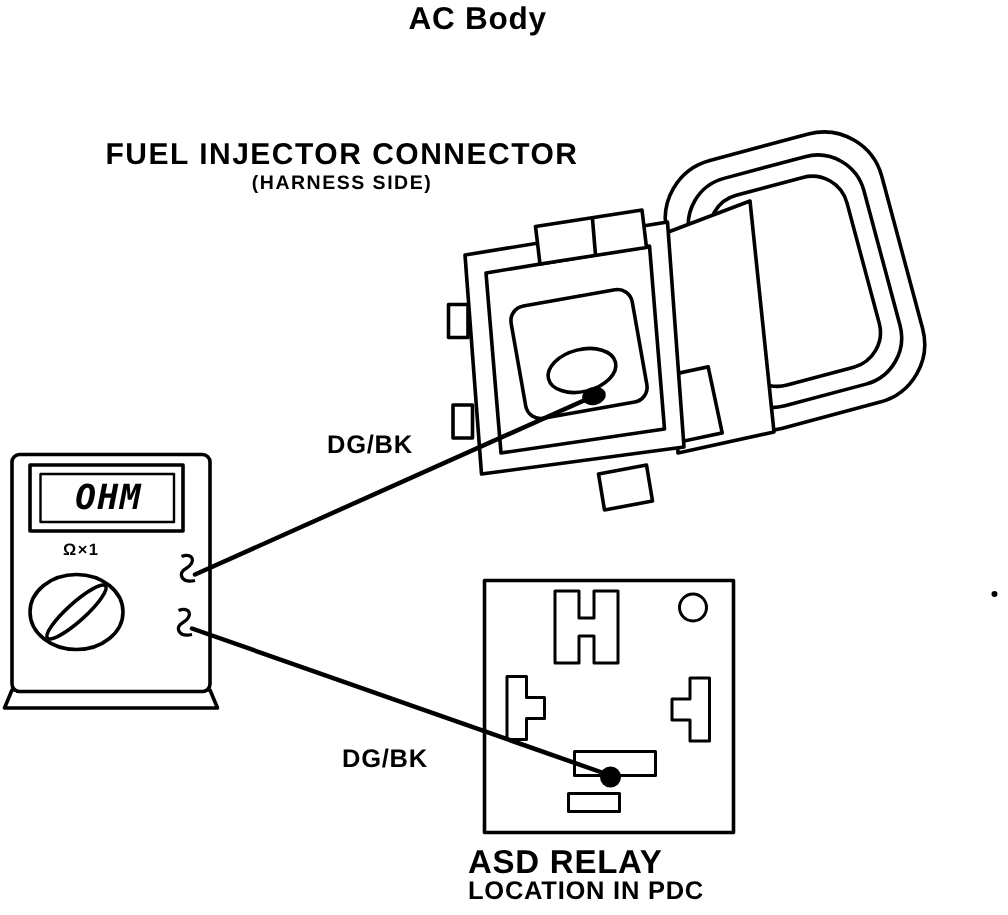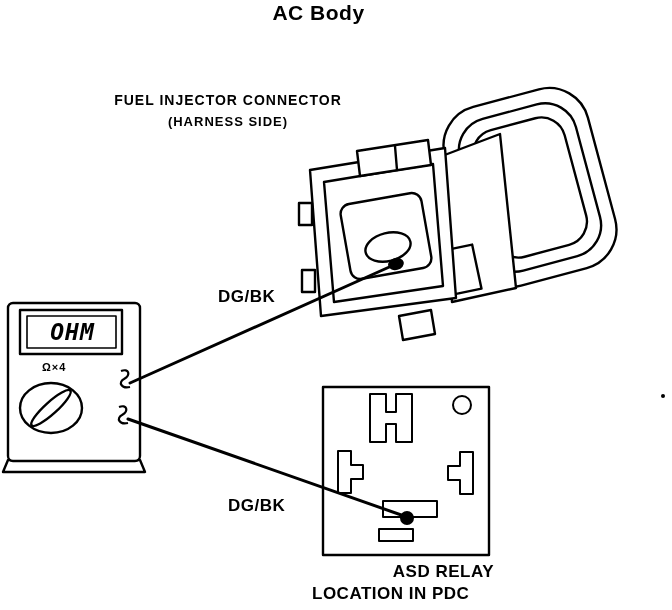--- a/index.html
+++ b/index.html
@@ -1,25 +1,25 @@
 <!DOCTYPE html>
 <html><head>
 <meta charset="utf-8">
 <style>
   html,body{margin:0;padding:0;background:#ffffff;}
   .page{position:relative;width:672px;height:610px;background:#ffffff;color:#000;
         font-family:"Liberation Sans",sans-serif;overflow:hidden;border-radius:27px;}
   svg.art{position:absolute;left:0;top:0;}
   .lbl{position:absolute;font-weight:bold;white-space:nowrap;color:#000;}
   #title{left:236px;top:1px;width:165px;font-size:21px;letter-spacing:.5px;text-align:center;}
-  #conn1{left:48px;top:92px;width:360px;font-size:14px;letter-spacing:1px;text-align:center;}
+  #conn1{left:48px;top:92px;width:360px;font-size:20px;letter-spacing:1px;text-align:center;}
   #conn2{left:48px;top:114px;width:360px;font-size:13px;letter-spacing:1px;text-align:center;}
   #dgbk-top{left:218px;top:287px;font-size:17px;letter-spacing:.5px;}
   #dgbk-bottom{left:228px;top:496px;font-size:17px;letter-spacing:.5px;}
-  #relay1{left:326px;top:562px;width:168px;font-size:17px;letter-spacing:.5px;text-align:right;}
+  #relay1{left:312px;top:562px;width:168px;font-size:22px;letter-spacing:.5px;text-align:left;}
   #relay2{left:312px;top:584px;width:188px;font-size:17px;letter-spacing:.5px;text-align:left;}
   #ohm{left:27px;top:315px;width:91px;height:33px;display:flex;align-items:center;justify-content:center;
        font-family:"DejaVu Sans Mono",monospace;font-style:italic;font-weight:bold;
        font-size:23px;letter-spacing:1px;}
   #range{left:42px;top:361px;font-size:11px;font-weight:bold;letter-spacing:1px;}
 </style>
 </head>
 <body>
 
 <div class="page">
@@ -70,18 +70,18 @@
     </g>
     <ellipse cx="396" cy="264" rx="8" ry="6" fill="#000000" transform="rotate(-15 396 264)"></ellipse>
     <circle cx="407" cy="518" r="7" fill="#000000"></circle>
     <circle cx="663" cy="396" r="2" fill="#000000"></circle>
   </svg>
 
   <div class="lbl" id="title">AC Body</div>
   <div class="lbl" id="conn1">FUEL INJECTOR CONNECTOR</div>
   <div class="lbl" id="conn2">(HARNESS SIDE)</div>
   <div class="lbl" id="ohm">OHM</div>
-  <div class="lbl" id="range">Ω×4</div>
+  <div class="lbl" id="range">Ω×1</div>
   <div class="lbl" id="dgbk-top">DG/BK</div>
   <div class="lbl" id="dgbk-bottom">DG/BK</div>
   <div class="lbl" id="relay1">ASD RELAY</div>
   <div class="lbl" id="relay2">LOCATION IN PDC</div>
 </div>
 
 </body></html>

